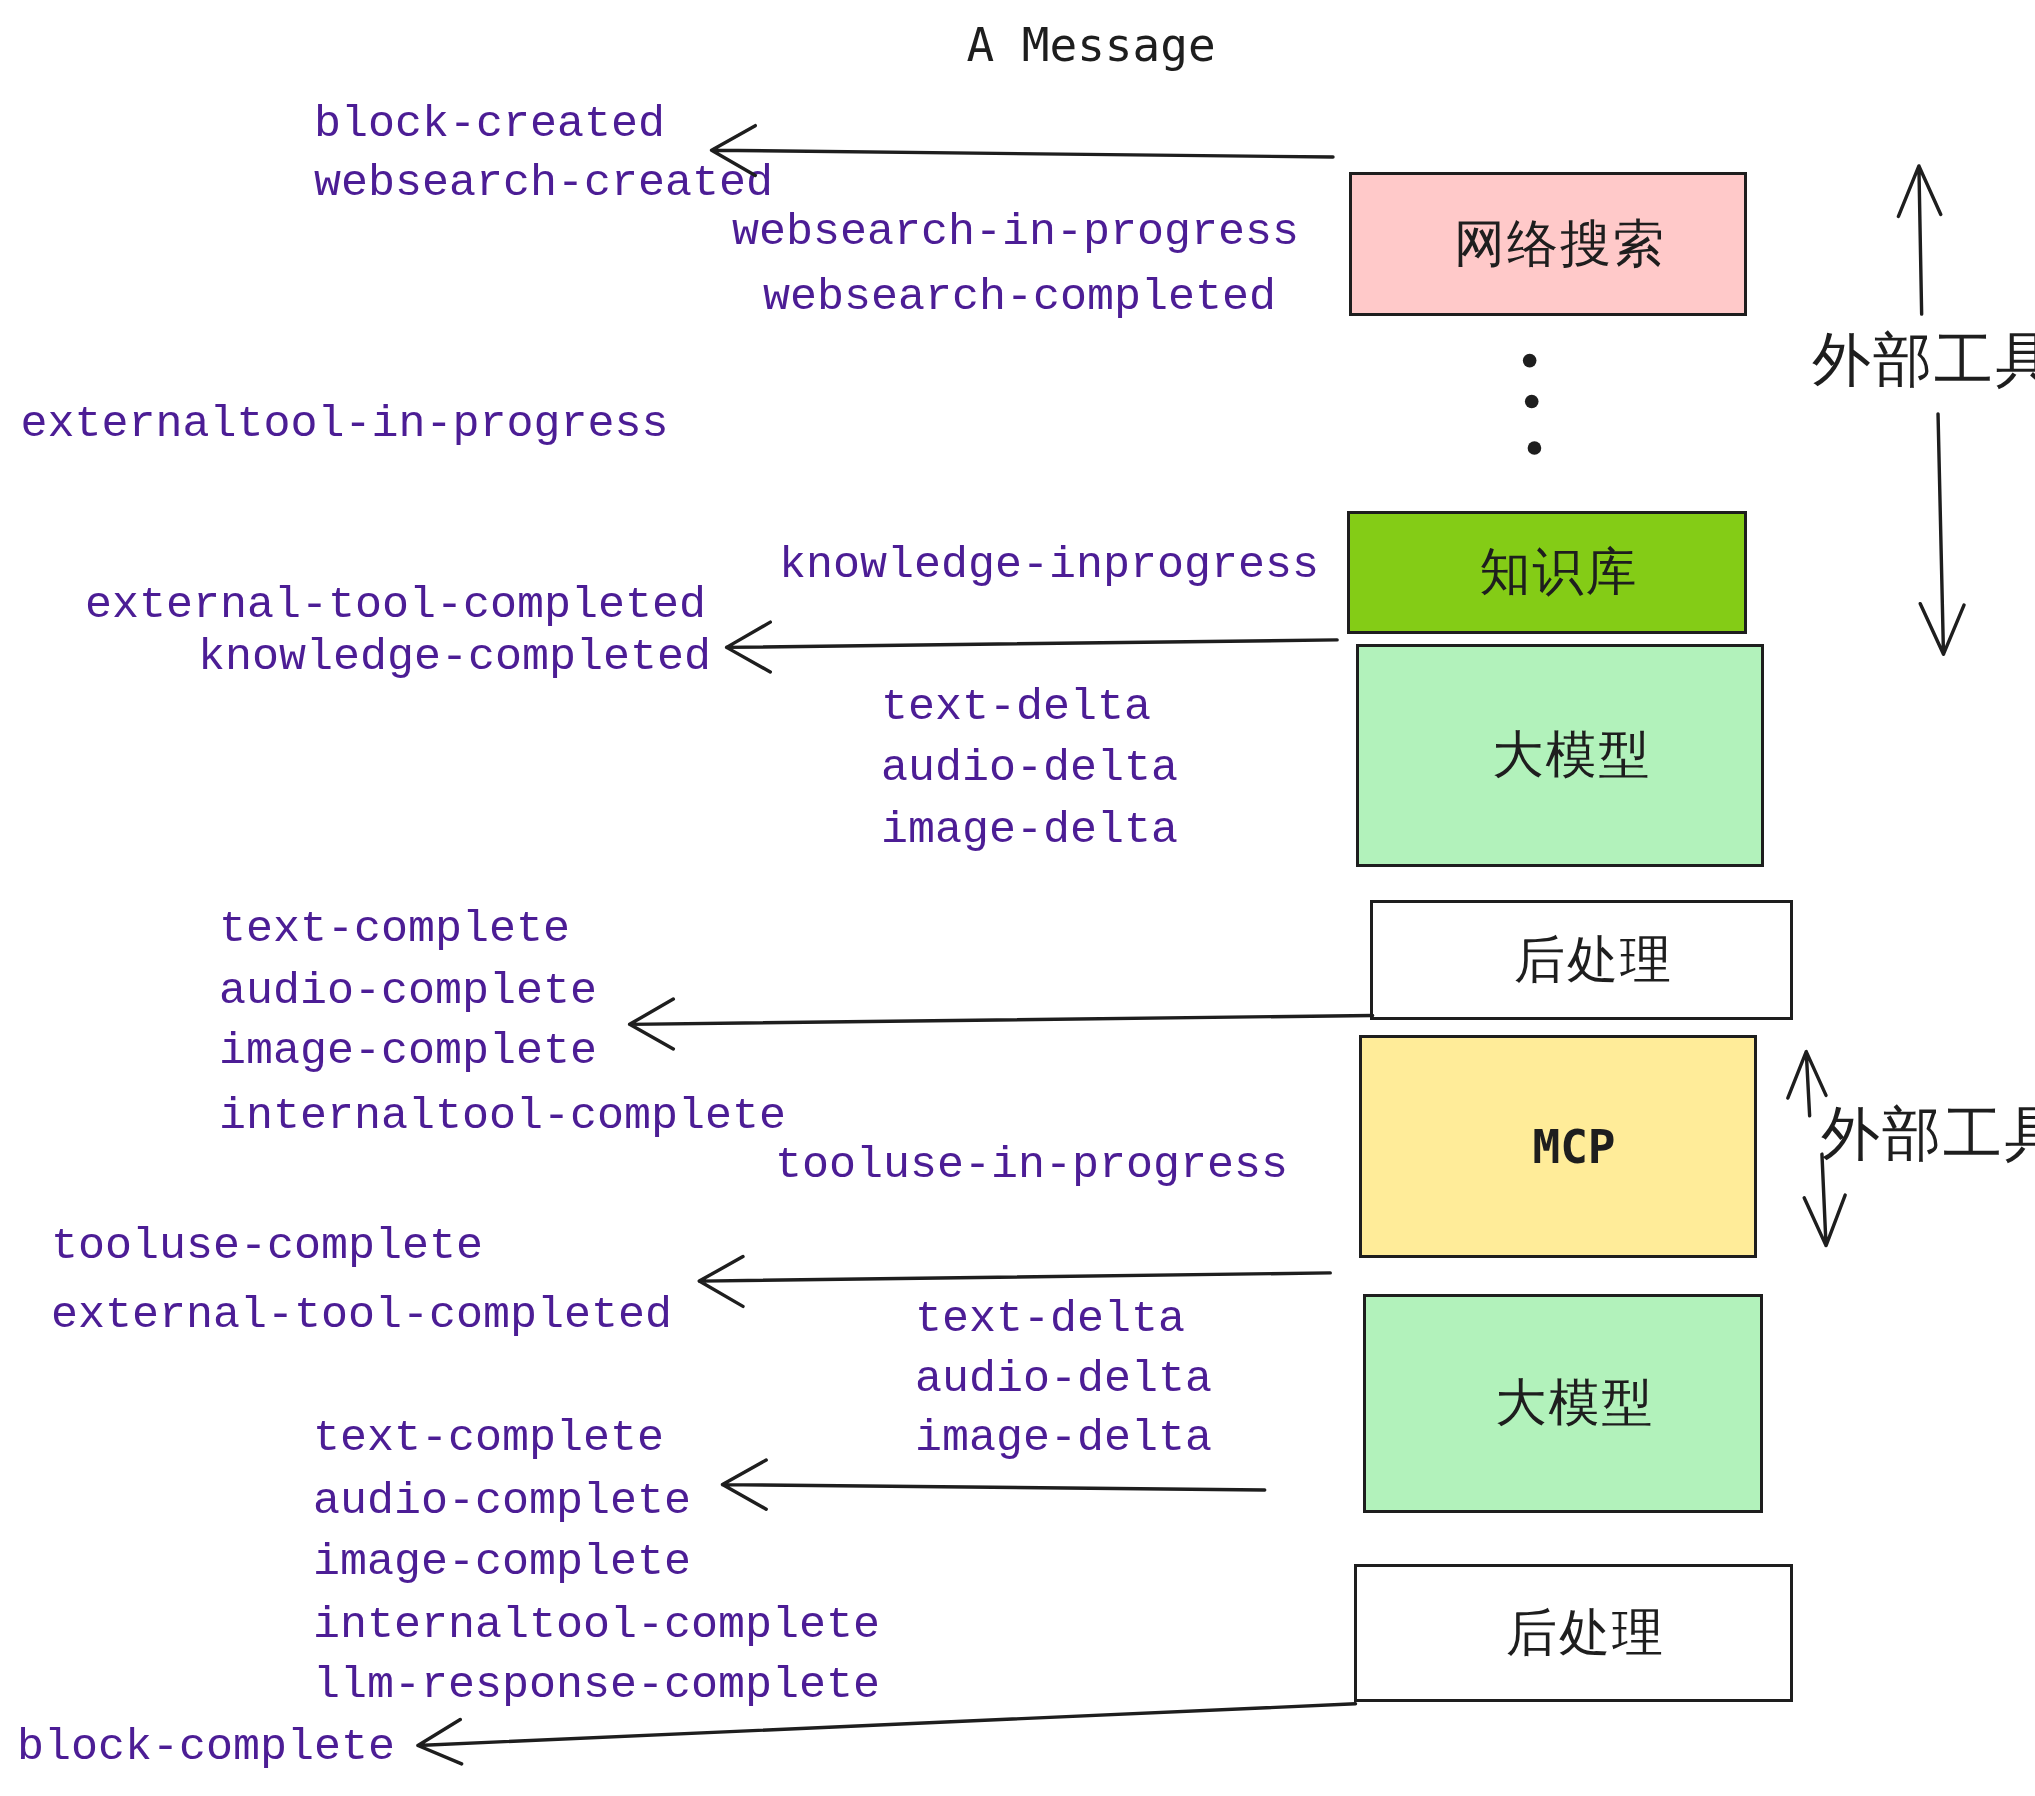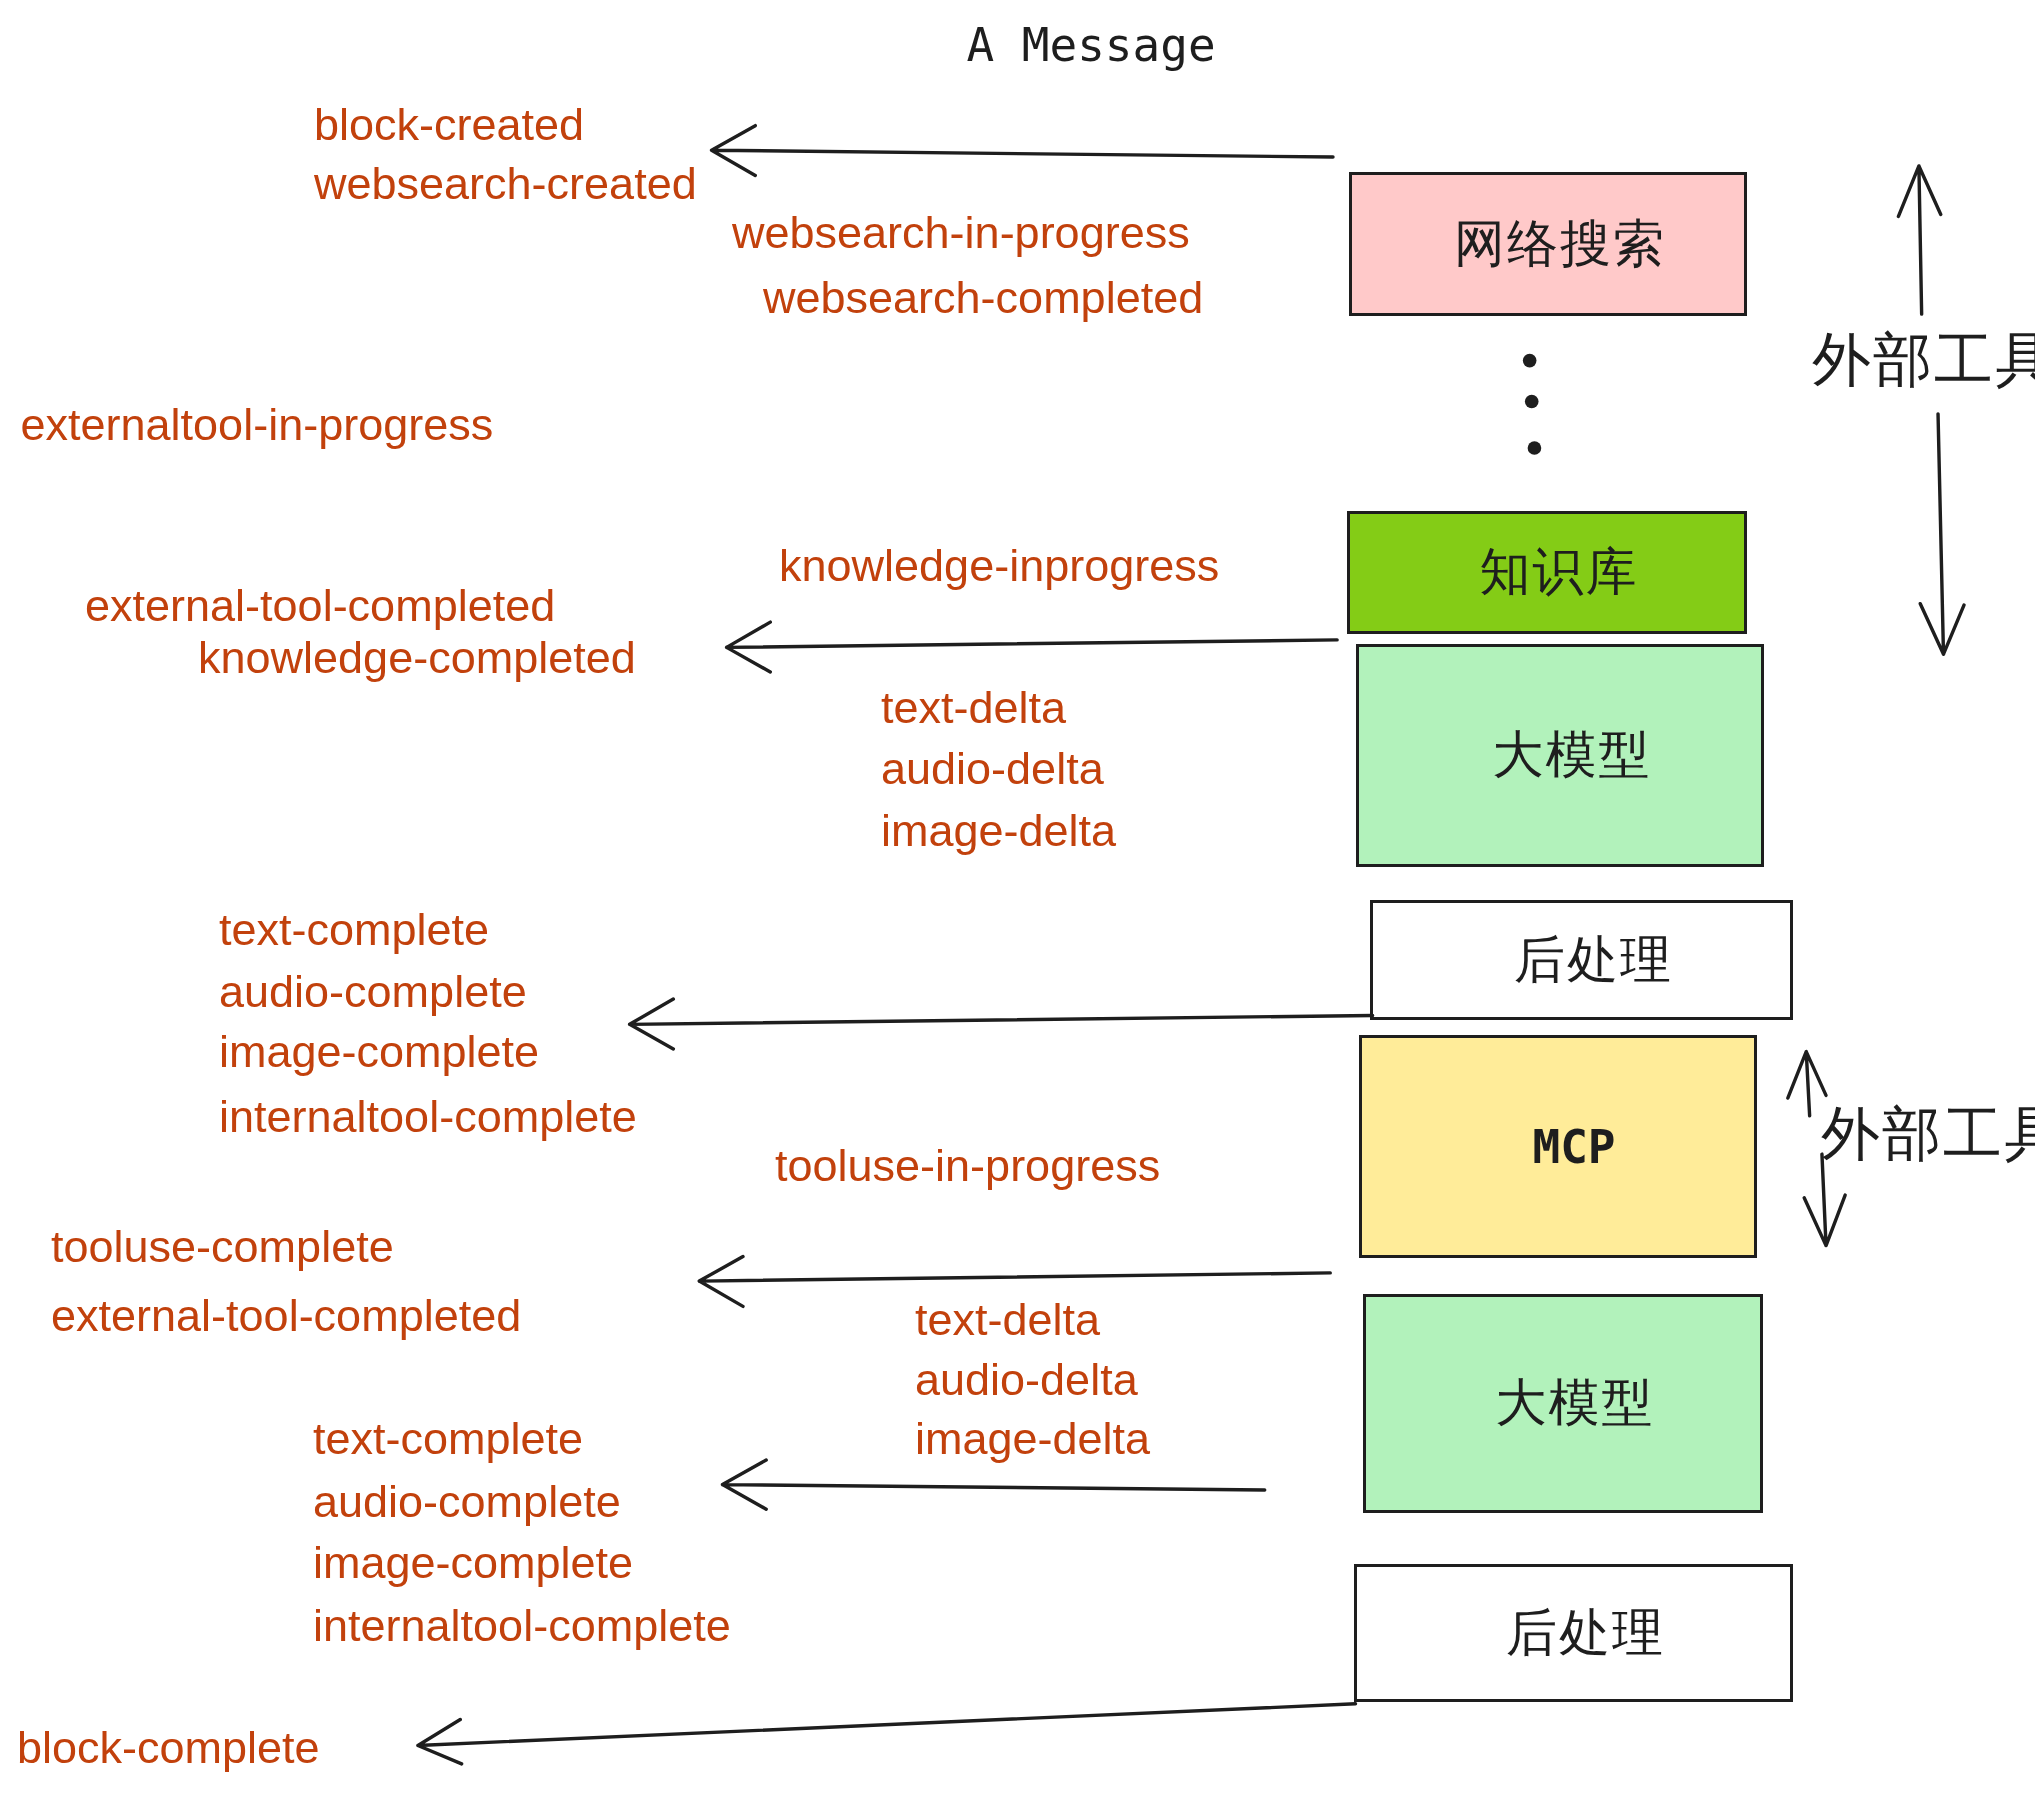--- a/index.html
+++ b/index.html
@@ -6,25 +6,25 @@
   #canvas{
     position:relative;
     width:2035px;height:1796px;
     background:#ffffff;
     overflow:hidden;
     font-family:"DejaVu Sans Mono", monospace;
     color:#1e1e1e;
   }
   .ev{
     position:absolute;
-    font-family:Liberation Sans, sans-serif;
+    font-family:Liberation Mono, monospace;
     font-size:45px;
     line-height:55px;
     white-space:pre;
-    color:#c2410c;
+    color:#4c1d95;
   }
   .title{
     position:absolute;
     font-family:"DejaVu Sans Mono", monospace;
     font-size:46px;
     line-height:55px;
     transform:translateX(-50%);
     color:#1e1e1e;
   }
   .box{
@@ -102,20 +102,21 @@
   <div class="ev" style="left:51px;top:1288px">external-tool-completed</div>
 
   <div class="ev" style="left:915px;top:1292px">text-delta</div>
   <div class="ev" style="left:915px;top:1352px">audio-delta</div>
   <div class="ev" style="left:915px;top:1411px">image-delta</div>
 
   <div class="ev" style="left:313px;top:1411px">text-complete</div>
   <div class="ev" style="left:313px;top:1474px">audio-complete</div>
   <div class="ev" style="left:313px;top:1535px">image-complete</div>
   <div class="ev" style="left:313px;top:1598px">internaltool-complete</div>
+  <div class="ev" style="left:313px;top:1658px">llm-response-complete</div>
 
   <div class="ev" style="left:17px;top:1720px">block-complete</div>
 
   <div class="box" style="left: 1349px; top: 172px; width: 398px; height: 144px; background-color: rgb(255, 201, 201);">
     <span class="cjk">网络搜索</span>
   </div>
 
   <div class="box" style="left: 1347px; top: 511px; width: 400px; height: 123px; background-color: #84cc16;">
     <span class="cjk">知识库</span>
   </div>

